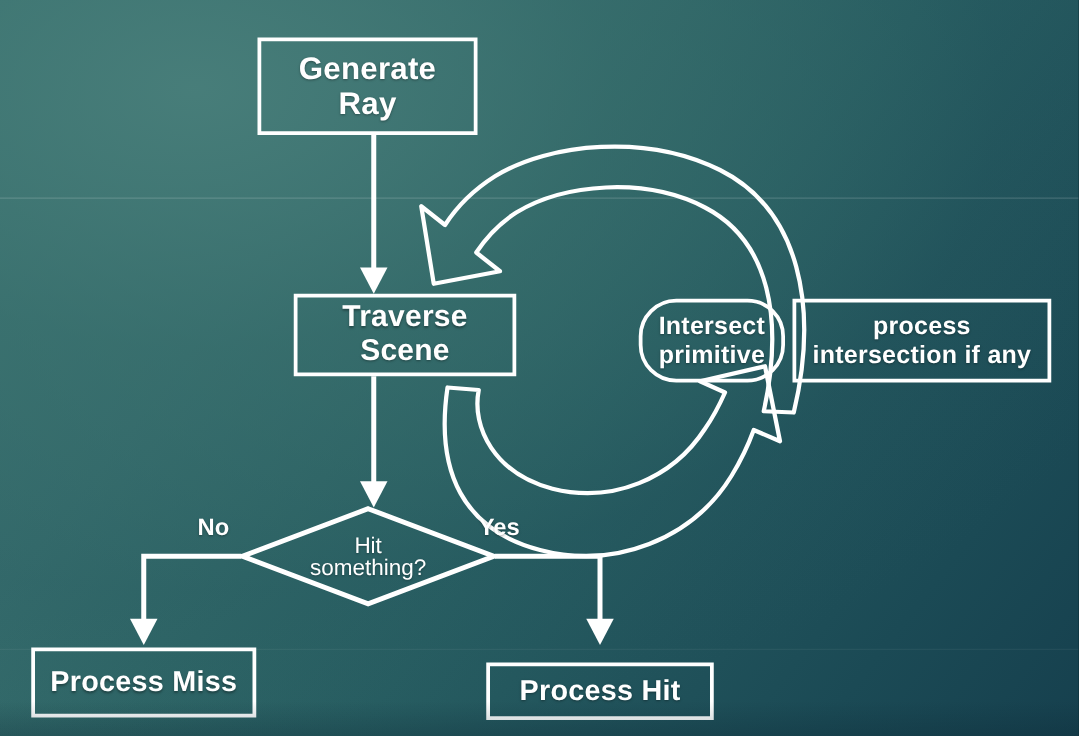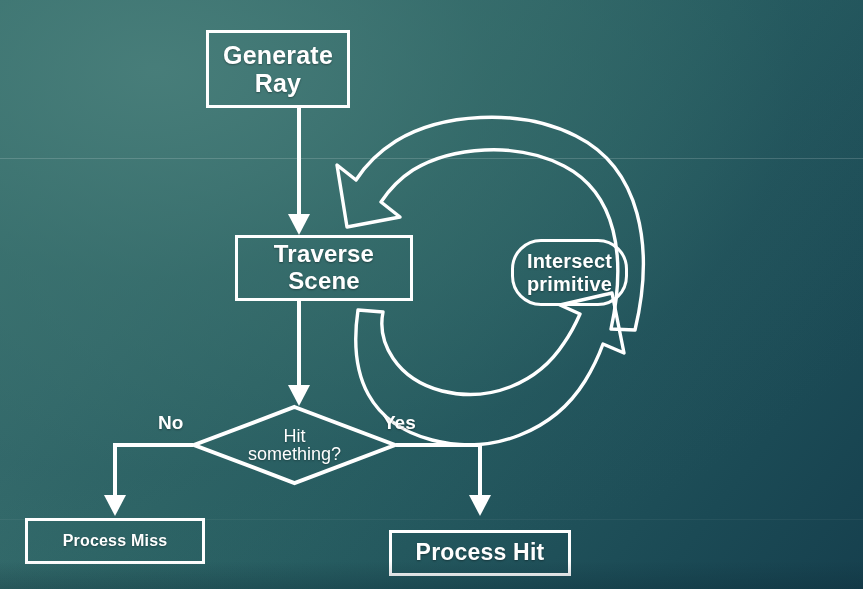--- a/index.html
+++ b/index.html
@@ -62,25 +62,25 @@
     align-items: center;
     justify-content: center;
     text-align: center;
     color: #ffffff;
     font-weight: bold;
     line-height: 1.12;
     letter-spacing: 0.2px;
     text-shadow: 0 1px 2px rgba(0,0,0,0.35);
     white-space: pre-line;
   }
-  #node-generate-ray { left: 206px; top: 30px;  width: 144px; height: 78px; font-size: 25px; }
+  #node-generate-ray { left: 206px; top: 30px;  width: 176px; height: 78px; font-size: 25px; }
   #node-traverse     { left: 204px; top: 235px; width: 178px; height: 66px; font-size: 24px; margin-left: 31px; }
   #node-intersect    { left: 511px; top: 239px; width: 117px; height: 67px; font-size: 20px; font-weight: bold; border-radius: 30px; }
   #node-process-int  { left: 634px; top: 239px; width: 207px; height: 67px; font-size: 20px; font-weight: bold; }
-  #node-process-miss { left: 25px;  top: 518px; width: 180px; height: 46px; font-size: 16px; }
+  #node-process-miss { left: 25px;  top: 518px; width: 180px; height: 56px; font-size: 23px; }
   #node-process-hit  { left: 389px; top: 518px; width: 182px; height: 46px; font-size: 23px; margin-top: 12px; }
 
   
   #node-decision {
     position: absolute;
     left: 193px;
     top: 406px;
     width: 203px;
     height: 78px;
   }
@@ -186,20 +186,22 @@
 
   <div class="node" id="node-generate-ray">Generate
 Ray</div>
 
   <div class="node" id="node-traverse">Traverse
 Scene</div>
 
   <div class="node" id="node-intersect">Intersect
 primitive</div>
 
+  <div class="node" id="node-process-int">process
+intersection if any</div>
 
   <div class="node" id="node-process-miss">Process Miss</div>
 
   <div class="node" id="node-process-hit">Process Hit</div>
 
   <div id="node-decision">
     <div class="dlabel">Hit
 something?</div>
   </div>
 

